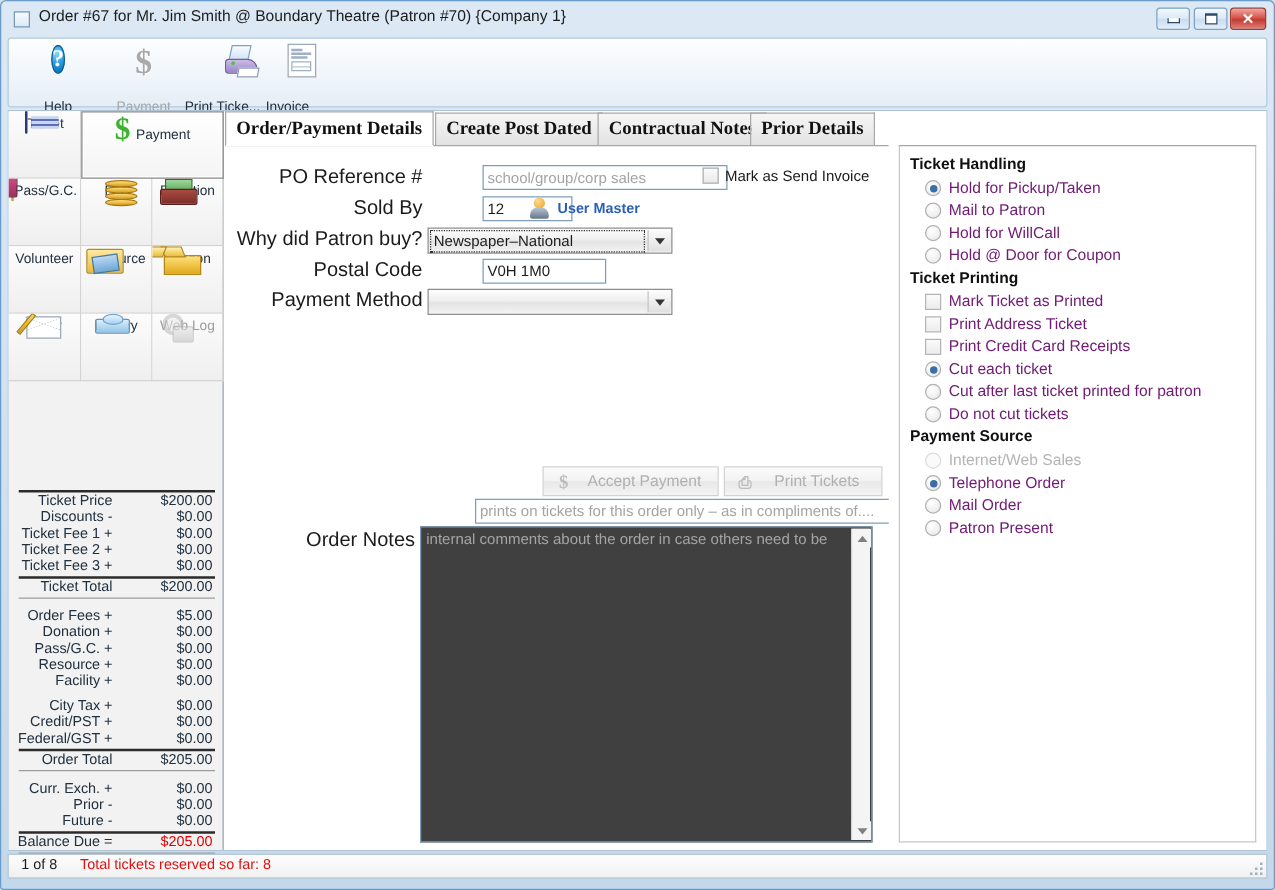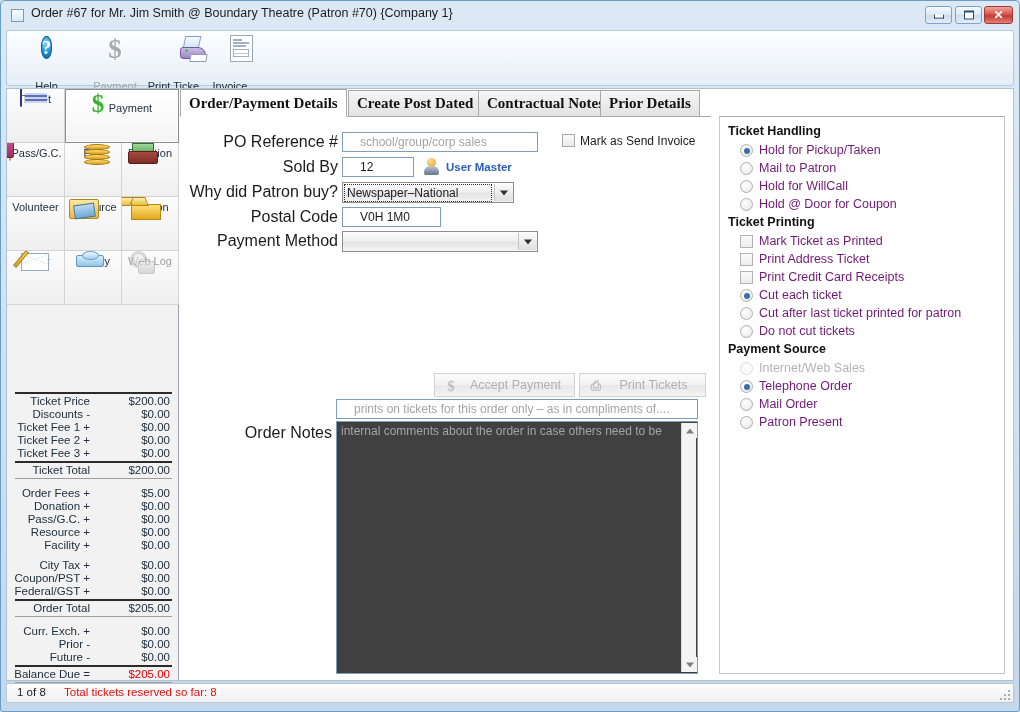--- a/index.html
+++ b/index.html
@@ -262,22 +262,23 @@
     border-top: 1px solid #a8a8a8;
     background: #fff;
   }
   .flabel {
     position: absolute; font-size: 16px; color: #1b1b1b;
     text-align: right; line-height: 20px; white-space: nowrap;
   }
   .finput {
     position: absolute; height: 20px; line-height: 19px;
     border: 1px solid #7f9db9; background: #fff;
-    font-size: 12px; color: #1b1b1b; padding: 0 17px;
+    font-size: 12px; color: #1b1b1b; padding: 0 3px;
     font-family: "Liberation Sans", sans-serif;
+    margin-left: 44px;
   }
   .finput.ph { color: #a4a4a4; }
   .fselect {
     position: absolute; height: 21px;
     border: 1px solid #8d8d8d;
     background: linear-gradient(to bottom,#fdfdfd 0%,#efefef 45%,#e3e3e3 55%,#f4f4f4 100%);
     font-size: 12px; color: #1b1b1b;
   }
   .fselect .seltext {
     position: absolute; left: 4px; top: 2px; line-height: 16px; white-space: nowrap;
@@ -555,21 +556,21 @@
         <div class="prow">
           <span class="lbl">Facility +</span>
           <span class="val">$0.00</span>
           </div>
         <div class="prow spacer"></div>
         <div class="prow">
           <span class="lbl">City Tax +</span>
           <span class="val">$0.00</span>
           </div>
         <div class="prow">
-          <span class="lbl">Coupon/PST +</span>
+          <span class="lbl">Credit/PST +</span>
           <span class="val">$0.00</span>
           </div>
         <div class="prow">
           <span class="lbl">Federal/GST +</span>
           <span class="val">$0.00</span>
           </div>
         <div class="sep"></div>
         <div class="prow">
           <span class="lbl">Order Total</span>
           <span class="val">$205.00</span>
@@ -620,21 +621,21 @@
 
         <div class="flabel" style="left:10px;top:40px;width:148px;">Sold By</div>
         <div class="finput" style="left:162px;top:40px;width:72px;">12</div>
         <div class="usericon" style="left:243px;top:41px;">
             <i class="uh"></i>
             <i class="ub"></i>
           </div>
         <div class="linklbl" style="left:266px;top:44px;">User Master</div>
 
         <div class="flabel" style="left:0;top:65px;width:158px;">Why did Patron buy?</div>
-        <div class="fselect focus" style="left:162px;top:65px;width:172px;padding-left:31px;">
+        <div class="fselect focus" style="left:162px;top:65px;width:196px;padding-left:31px;">
           <span class="seltext">Newspaper–National</span>
           <span class="arrowbox"></span>
         </div>
 
         <div class="flabel" style="left:10px;top:90px;width:148px;">Postal Code</div>
         <div class="finput" style="left:162px;top:90px;width:99px;">V0H 1M0</div>
 
         <div class="flabel" style="left:10px;top:114px;width:148px;">Payment Method</div>
         <div class="fselect" style="left:162px;top:114px;width:196px;">
           <span class="seltext"></span>

